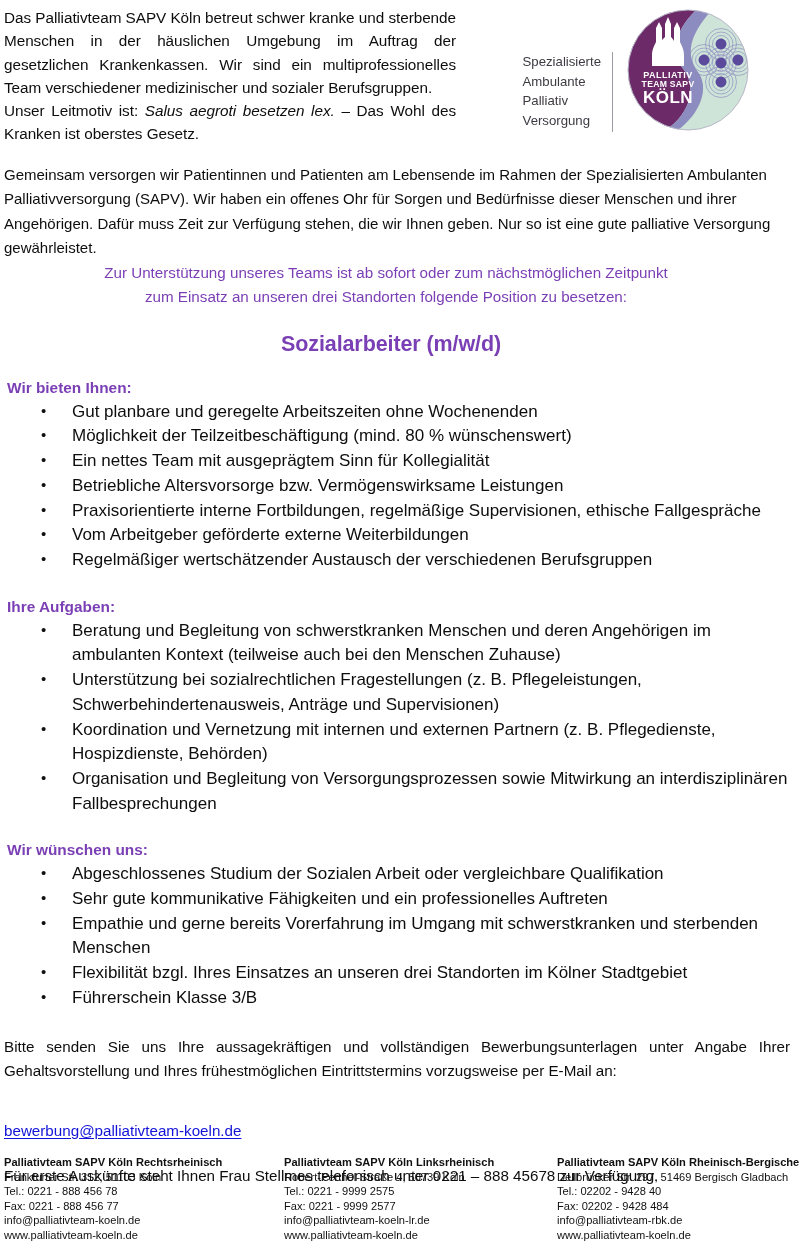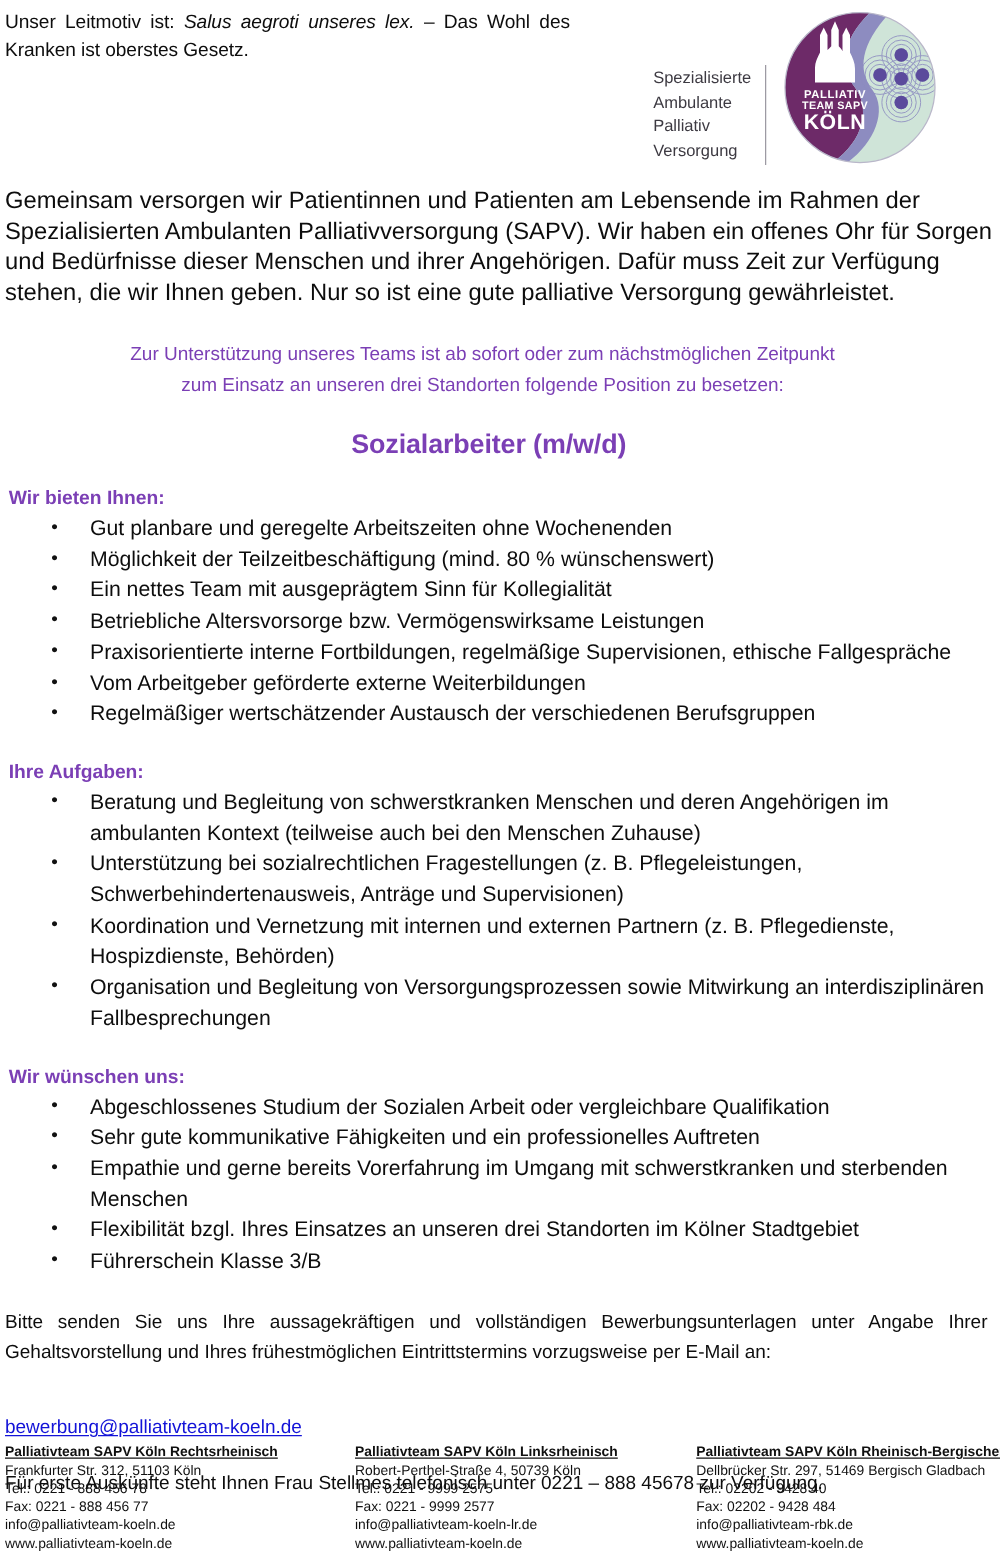--- a/index.html
+++ b/index.html
@@ -63,36 +63,35 @@
   .emblem {
     position: relative;
     width: 124px;
     height: 124px;
     margin-top: -16px;
   }
   .emblem svg { display: block; }
 
   
   .para {
-    font-size: 19px;
+    font-size: 15px;
     line-height: 24.5px;
     text-align: left;
     margin: 0;
   }
   .sec-gemeinsam {
     margin-top: 17px;
     width: 792px;
   }
 
   .purple-center {
     color: #7b3fb5;
     text-align: center;
     font-size: 15.2px;
     line-height: 24.5px;
-    margin-top: 25px;
     padding-right: 28px;
   }
 
   .job-title {
     text-align: center;
     color: #7b3fb5;
     font-weight: bold;
     font-size: 21.5px;
     line-height: 26px;
     margin-top: 21px;
@@ -164,35 +163,36 @@
     height: 90px;
   }
   .fcol {
     position: absolute;
     top: 0;
     font-size: 11.1px;
     line-height: 14.6px;
     color: #101010;
     white-space: nowrap;
   }
-  .fcol .fname { font-weight: bold; text-decoration: underline; }
+  .fcol .fname { font-weight: bold; }
   .fcol.c1 { left: 0px; }
   .fcol.c2 { left: 280px; }
   .fcol.c3 { left: 553px; }
 </style>
 </head>
 <body>
 
 <div class="page">
 
   
   <div class="header">
 
     <div class="intro">
-      <p><span>Unser Leitmotiv ist: </span><span class="it">Salus aegroti unseres lex.</span><span> – Das Wohl des Kranken ist oberstes Gesetz.</span></p>
+      <p>Das Palliativteam SAPV Köln betreut schwer kranke und sterbende Menschen in der häuslichen Umgebung im Auftrag der gesetzlichen Krankenkassen. Wir sind ein multiprofessionelles Team verschiedener medizinischer und sozialer Berufsgruppen.</p>
+      <p><span>Unser Leitmotiv ist: </span><span class="it">Salus aegroti besetzen lex.</span><span> – Das Wohl des Kranken ist oberstes Gesetz.</span></p>
     </div>
 
     <div class="logo-block">
       <div class="logo-words">
         <div>Spezialisierte</div>
         <div>Ambulante</div>
         <div>Palliativ</div>
         <div>Versorgung</div>
       </div>
 

